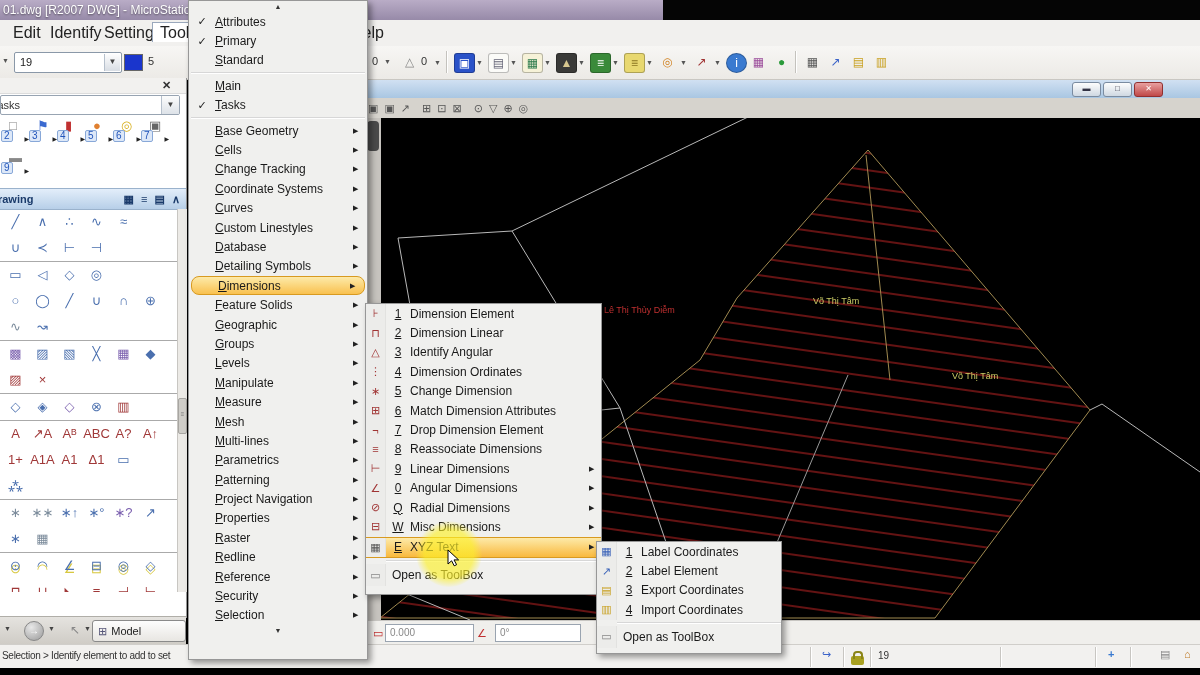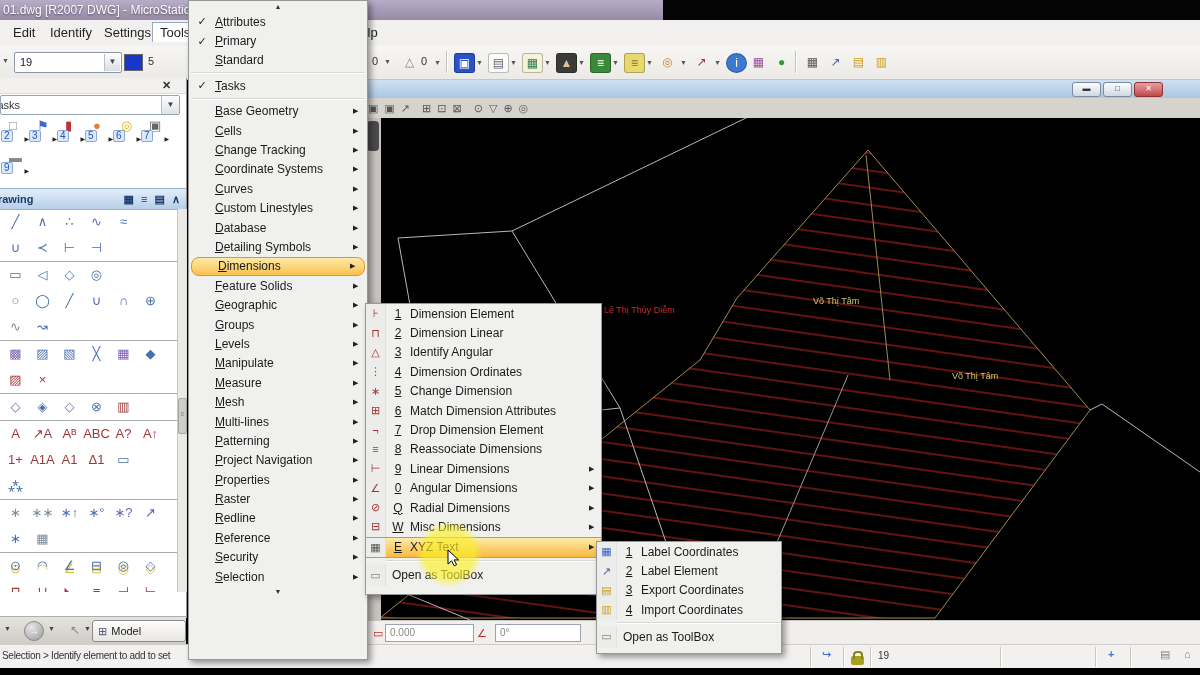--- a/index.html
+++ b/index.html
@@ -7,21 +7,21 @@
        font-family:"Liberation Sans", sans-serif; -webkit-font-smoothing:antialiased;}
   .abs{position:absolute;}
   u{text-decoration:underline;}
 
   
   #titlebar{left:0;top:0;width:660px;height:20px;background:linear-gradient(#b9acc6,#978aa8);
             color:#fff;font-size:12px;line-height:20px;padding-left:3px;text-shadow:0 1px 2px rgba(0,0,0,.5);
             white-space:nowrap;overflow:hidden;z-index:3;}
   #titlebar-black{left:655px;top:0;width:545px;height:20px;background:#050505;z-index:2;}
   #menubar{left:0;top:20px;width:1200px;height:26px;background:#f1f0ee;border-bottom:3px solid #22c55e;
-           font-size:13px;color:#222;z-index:3;}
+           font-size:16px;color:#222;z-index:3;}
   .mb-item{position:absolute;top:3px;height:19px;line-height:19px;padding:0 7px;}
   .mb-item.active{background:#fff;border:1px solid #9aa8bc;border-bottom:none;top:2px;}
   #toolbar{left:0;top:46px;width:1200px;height:33px;background:linear-gradient(#f7f6f4,#eceae6);
            border-bottom:1px solid #c9c7c2;z-index:3;}
   .combo{position:absolute;background:#fff;border:1px solid #8a98a8;border-radius:2px;height:19px;
          font-size:11px;line-height:19px;color:#222;padding-left:5px;}
   .combo .dd{position:absolute;right:1px;top:1px;bottom:1px;width:15px;background:linear-gradient(#fdfdfd,#d8dde4);
              border-left:1px solid #b6c0cc;color:#444;font-size:8px;text-align:center;line-height:16px;}
   .swatch{position:absolute;width:17px;height:15px;border:1px solid #666;}
   .tb-txt{position:absolute;font-size:11px;color:#333;}
@@ -290,20 +290,25 @@
       <span class="tm-label"><u>P</u>rimary</span>
       <span class="tm-arrow"></span>
     </div>
     <div class="tm-row">
       <span class="tm-check"></span>
       <span class="tm-label"><u>S</u>tandard</span>
       <span class="tm-arrow"></span>
     </div>
     <div class="tm-sep"></div>
     <div class="tm-row">
+      <span class="tm-check"></span>
+      <span class="tm-label"><u>M</u>ain</span>
+      <span class="tm-arrow"></span>
+    </div>
+    <div class="tm-row">
       <span class="tm-check">✓</span>
       <span class="tm-label"><u>T</u>asks</span>
       <span class="tm-arrow"></span>
     </div>
     <div class="tm-sep"></div>
     <div class="tm-row">
       <span class="tm-check"></span>
       <span class="tm-label"><u>B</u>ase Geometry</span>
       <span class="tm-arrow">▶</span>
     </div>
@@ -378,20 +383,25 @@
       <span class="tm-arrow">▶</span>
     </div>
     <div class="tm-row">
       <span class="tm-check"></span>
       <span class="tm-label"><u>M</u>esh</span>
       <span class="tm-arrow">▶</span>
     </div>
     <div class="tm-row">
       <span class="tm-check"></span>
       <span class="tm-label"><u>M</u>ulti-lines</span>
+      <span class="tm-arrow">▶</span>
+    </div>
+    <div class="tm-row">
+      <span class="tm-check"></span>
+      <span class="tm-label"><u>P</u>arametrics</span>
       <span class="tm-arrow">▶</span>
     </div>
     <div class="tm-row">
       <span class="tm-check"></span>
       <span class="tm-label"><u>P</u>atterning</span>
       <span class="tm-arrow">▶</span>
     </div>
     <div class="tm-row">
       <span class="tm-check"></span>
       <span class="tm-label"><u>P</u>roject Navigation</span>

